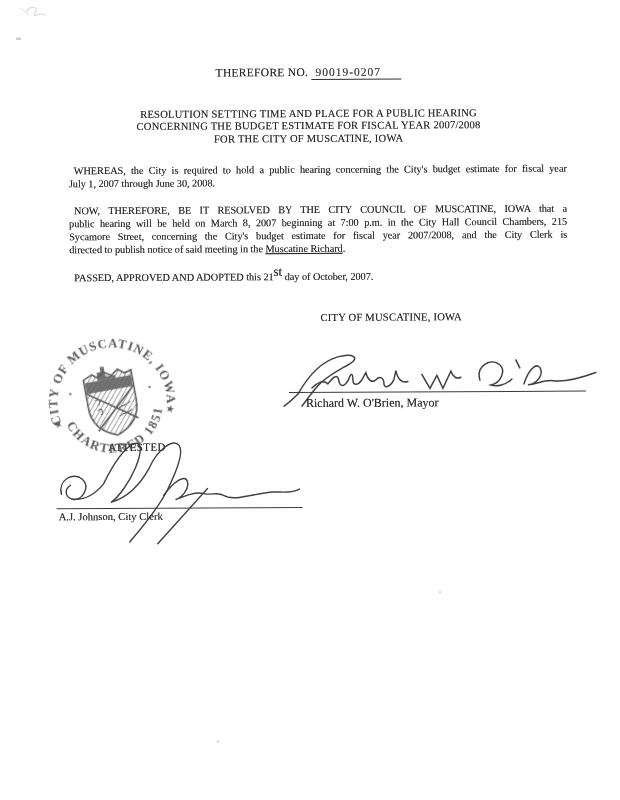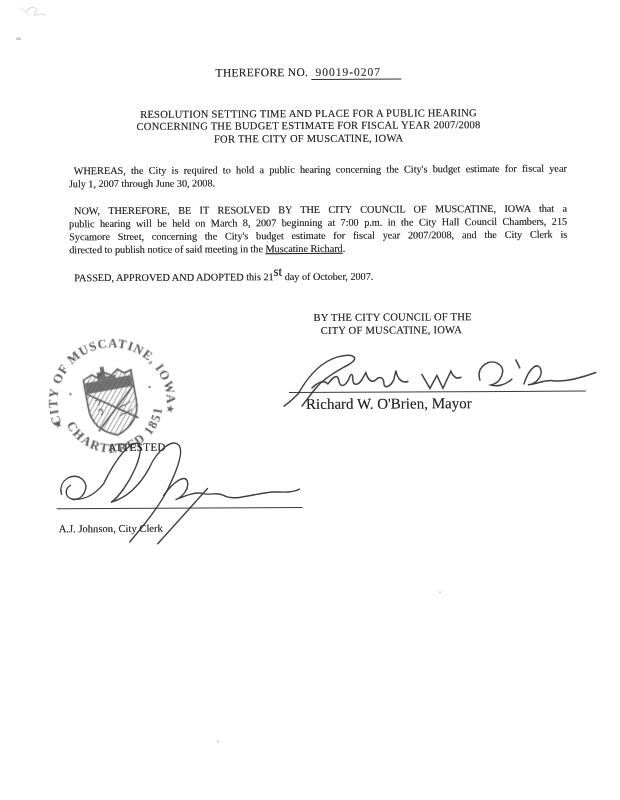--- a/index.html
+++ b/index.html
@@ -50,32 +50,32 @@
   .council {
     position: absolute; left: 314px; top: 312px;
     font-size: 10.6px; line-height: 12.6px; letter-spacing: 0.2px;
   }
   .council .l2 { padding-left: 7px; }
 
   
   .sig-svg { position: absolute; }
   .mayor-sig { left: 276px; top: 348px; z-index: 5; }
   .mayor-line { position: absolute; left: 289px; top: 392px; width: 297px; height: 1px; background: #3b3b3b; }
-  .mayor-name { position: absolute; left: 306px; top: 396px; font-size: 15px; }
+  .mayor-name { position: absolute; left: 306px; top: 396px; font-size: 12px; }
 
   .attested { position: absolute; left: 68px; top: 440px; font-size: 11px; z-index: 1; letter-spacing: 0.4px; margin-left: 40px; }
 
   .seal-wrap {
     position: absolute; left: 41px; top: 330px; width: 142px; height: 142px;
     transform: rotate(-10deg); z-index: 2; opacity: 0.88; filter: blur(0.25px);
   }
 
   .clerk-sig { left: 45px; top: 437px; z-index: 3; }
   .clerk-line { position: absolute; left: 56px; top: 507px; width: 246px; height: 1px; background: #3b3b3b; }
-  .clerk-name { position: absolute; left: 58px; top: 510px; font-size: 10.6px; margin-top: 12px; }
+  .clerk-name { position: absolute; left: 58px; top: 510px; font-size: 10.6px; }
 
   
   .smudge { position: absolute; left: 10px; top: 0; opacity: 0.55; }
   .speck { position: absolute; width: 2px; height: 2px; background: #9a9a9a; border-radius: 50%; opacity: 0.6; }
   .speck.s1 { left: 438px; top: 592px; }
   .speck.s2 { left: 215px; top: 740px; }
 </style>
 </head>
 <body>
 
@@ -110,21 +110,20 @@
     <div class="jline">public hearing will be held on March 8, 2007 beginning at 7:00 p.m. in the City Hall Council Chambers, 215</div>
     <div class="jline">Sycamore Street, concerning the City's budget estimate for fiscal year 2007/2008, and the City Clerk is</div>
     <div class="lline"><span>directed to publish notice of said meeting in the </span><span class="journal">Muscatine Richard</span><span>.</span></div>
   </div>
 
   <div class="para para-passed txt">
     <div class="lline indent"><span>PASSED, APPROVED AND ADOPTED this 21</span><sup>st</sup><span> day of October, 2007.</span></div>
   </div>
 
   <div class="council txt">
-    <div>BY THE CITY COUNCIL OF THE</div>
     <div class="l2">CITY OF MUSCATINE, IOWA</div>
   </div>
 
   <svg class="sig-svg mayor-sig" width="330" height="62" viewBox="0 0 330 62">
     <g fill="none" stroke="#313131" stroke-width="1.5" stroke-linecap="round" opacity="0.92">
       <path d="M22,46 C18,50 14,54 8,58 M22,46 C30,32 44,14 62,9 C78,5 84,10 74,16 C64,22 50,28 40,40 C34,47 30,53 26,58"></path>
       <path d="M36,40 C42,34 48,32 52,36 C58,28 62,26 63,33 C64,40 69,39 73,31 C75,25 77,25 77,32 C77,38 82,38 86,32 L90,25 C92,32 96,36 100,32 C104,28 108,30 108,36 C108,41 114,40 118,32 L120,23 C122,32 126,36 132,34"></path>
       <path d="M146,27 L154,41 L161,28 L167,41 L175,24 C177,30 181,32 185,30"></path>
       <path d="M204,33 C200,19 214,11 223,17 C231,23 225,36 215,38 C221,40 230,38 236,32"></path>
       <path d="M240,13 L244,21"></path>

